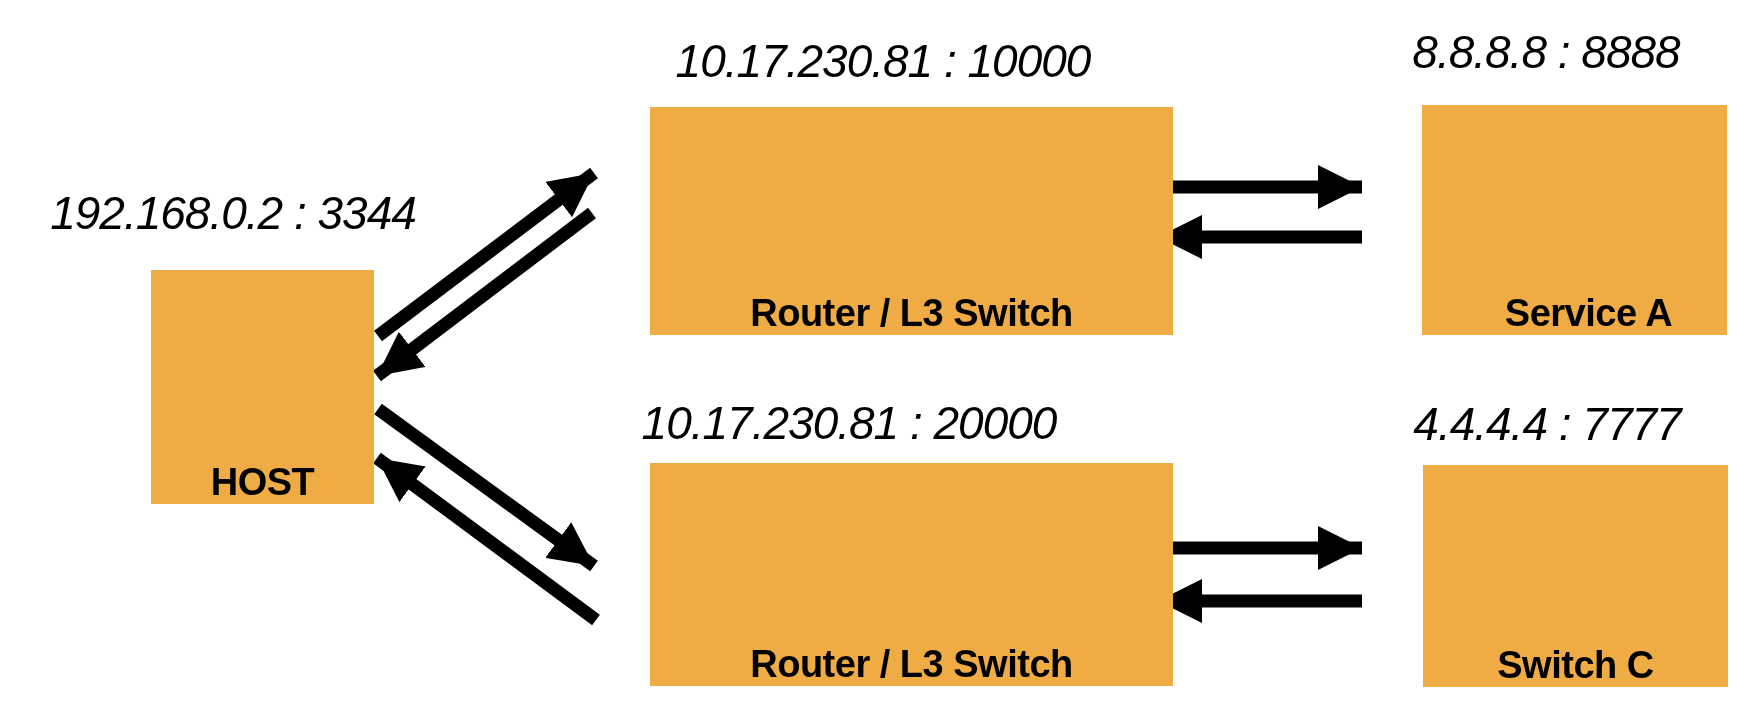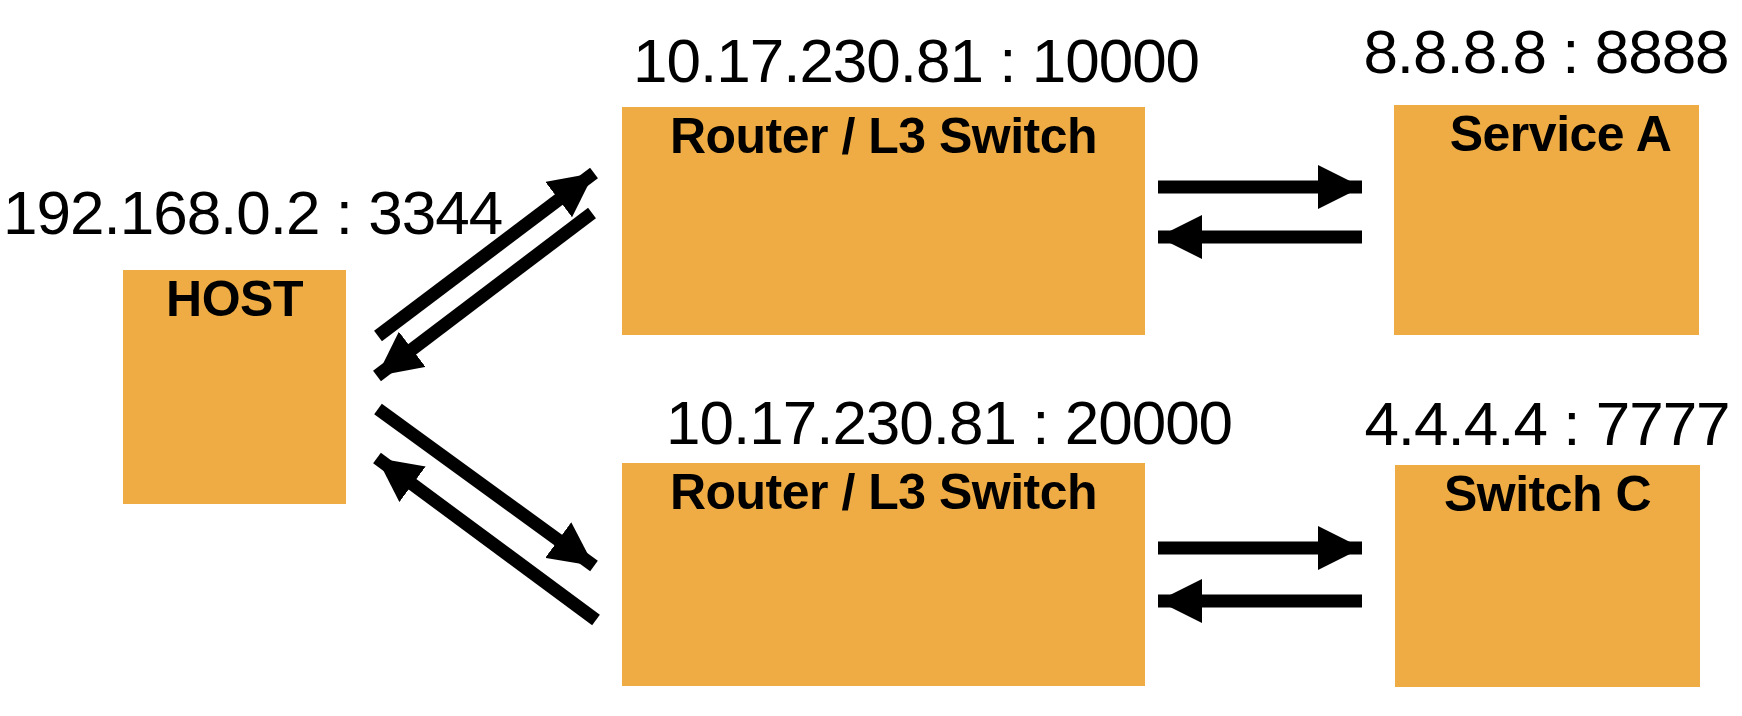--- a/index.html
+++ b/index.html
@@ -28,43 +28,45 @@
   .arrows-layer .shaft {
     stroke: var(--arrow);
     stroke-width: 13;
     fill: none;
   }
   .arrowhead-path { fill: var(--arrow); }
   .node {
     position: absolute;
     background: var(--node-fill);
     display: flex;
-    align-items: flex-start;
+    align-items: flex-end;
     justify-content: center;
     font-weight: 700;
-    font-size: 50px;
+    font-size: 38px;
     letter-spacing: -0.5px;
     white-space: nowrap;
+    margin-left: 28px;
   }
   .addr {
     position: absolute;
-    font-size: 62px;
+    font-size: 46px;
     line-height: 50px;
     letter-spacing: -1px;
     text-align: center;
     white-space: nowrap;
+    font-style: italic;
   }
   .node-host      { left: 123px; top: 270px; width: 223px; height: 234px; }
   .node-router1   { left: 622px; top: 107px; width: 523px; height: 228px; }
   .node-router2   { left: 622px; top: 463px; width: 523px; height: 223px; }
   .node-service-a { left: 1394px; top: 105px; width: 305px; height: 230px; padding-left: 28px; }
   .node-service-c { left: 1395px; top: 465px; width: 305px; height: 222px; }
   .addr-host      { left: 3px;    top: 188px; width: 460px; }
   .addr-router1   { left: 633px;  top: 36px;  width: 500px; }
-  .addr-router2   { left: 666px;  top: 398px; width: 500px; }
+  .addr-router2   { left: 599px;  top: 398px; width: 500px; }
   .addr-service-a { left: 1296px; top: 27px;  width: 500px; }
   .addr-service-c { left: 1297px; top: 399px; width: 500px; }
 </style>
 </head>
 <body>
 
 <div class="canvas">
 
   <svg class="arrows-layer" viewBox="0 0 1742 716" xmlns="http://www.w3.org/2000/svg" aria-hidden="true">
     <defs>

